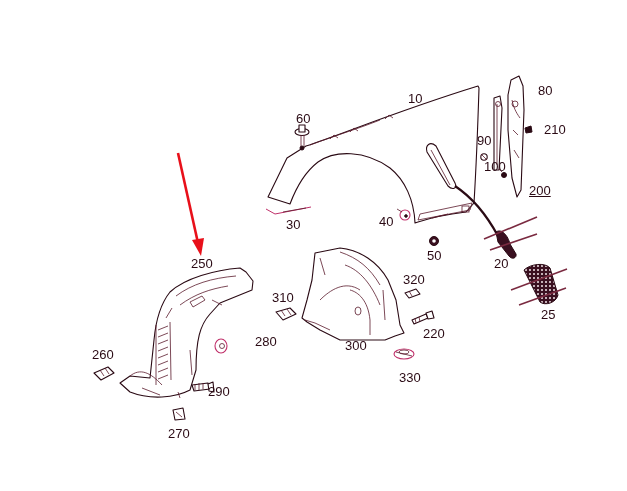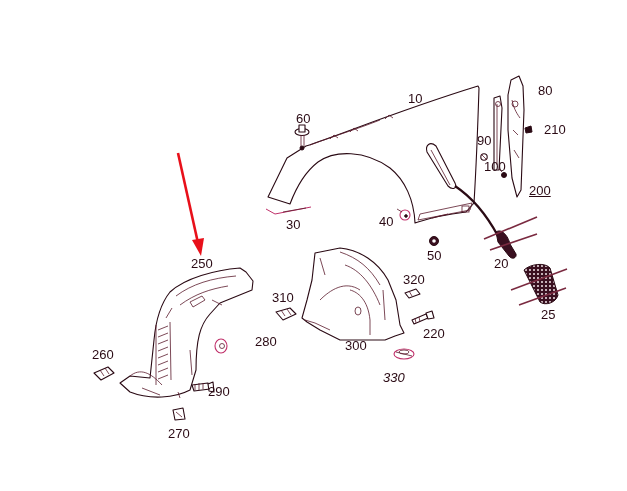--- a/index.html
+++ b/index.html
@@ -182,15 +182,15 @@
   <span class="lbl" style="left:529px;top:184px;text-decoration:underline;">200</span>
   <span class="lbl" style="left:544px;top:123px;">210</span>
   <span class="lbl" style="left:191px;top:257px;">250</span>
   <span class="lbl" style="left:92px;top:348px;">260</span>
   <span class="lbl" style="left:168px;top:427px;">270</span>
   <span class="lbl" style="left:231px;top:335px;margin-left:24px;">280</span>
   <span class="lbl" style="left:208px;top:385px;">290</span>
   <span class="lbl" style="left:337px;top:339px;margin-left:8px;">300</span>
   <span class="lbl" style="left:272px;top:291px;">310</span>
   <span class="lbl" style="left:403px;top:273px;">320</span>
-  <span class="lbl" style="left:383px;top:371px;font-style:italic;">330</span>
+  <span class="lbl" style="left:399px;top:371px;">330</span>
   <span class="lbl" style="left:423px;top:327px;">220</span>
 </div>
 
 </body></html>

